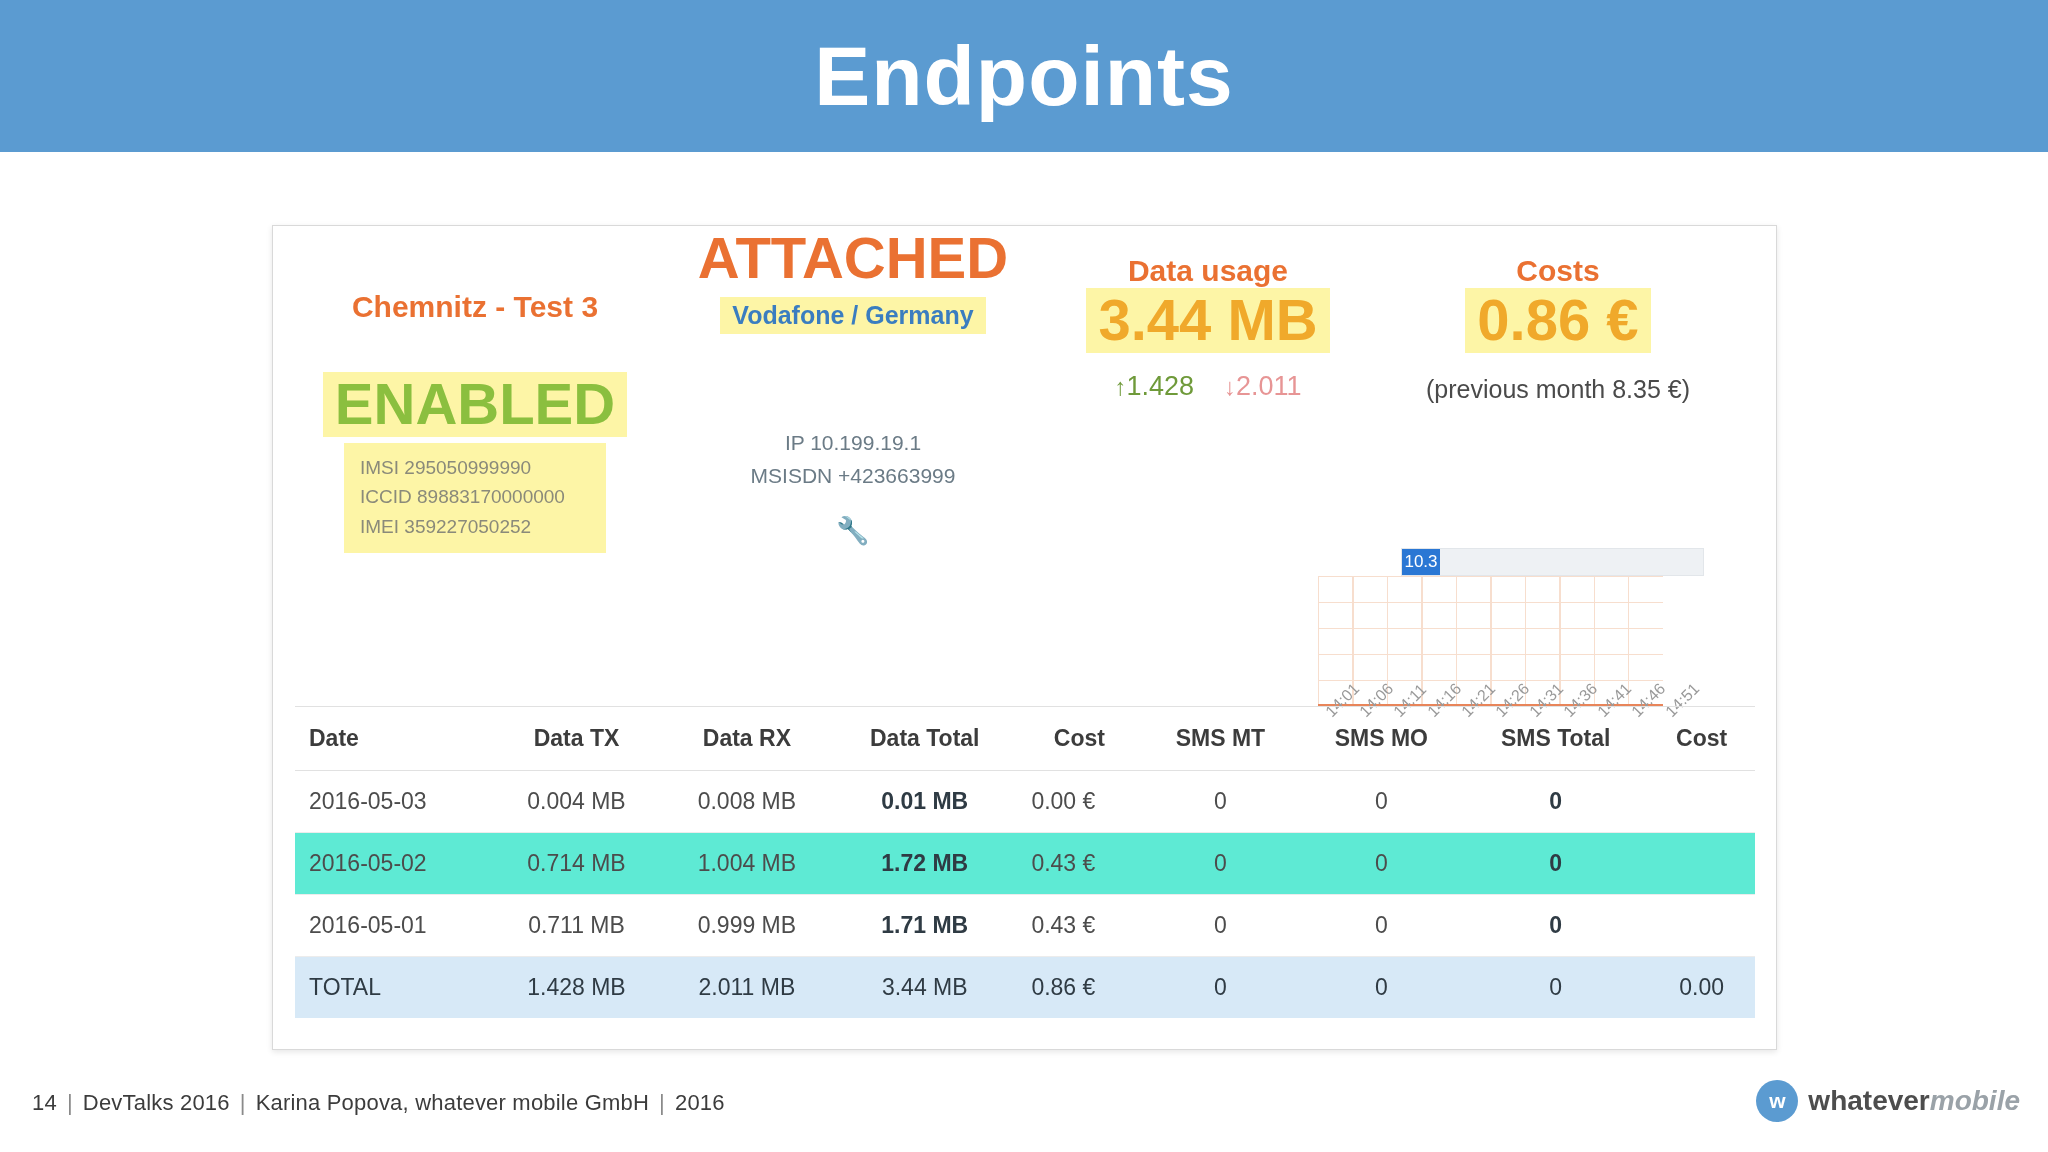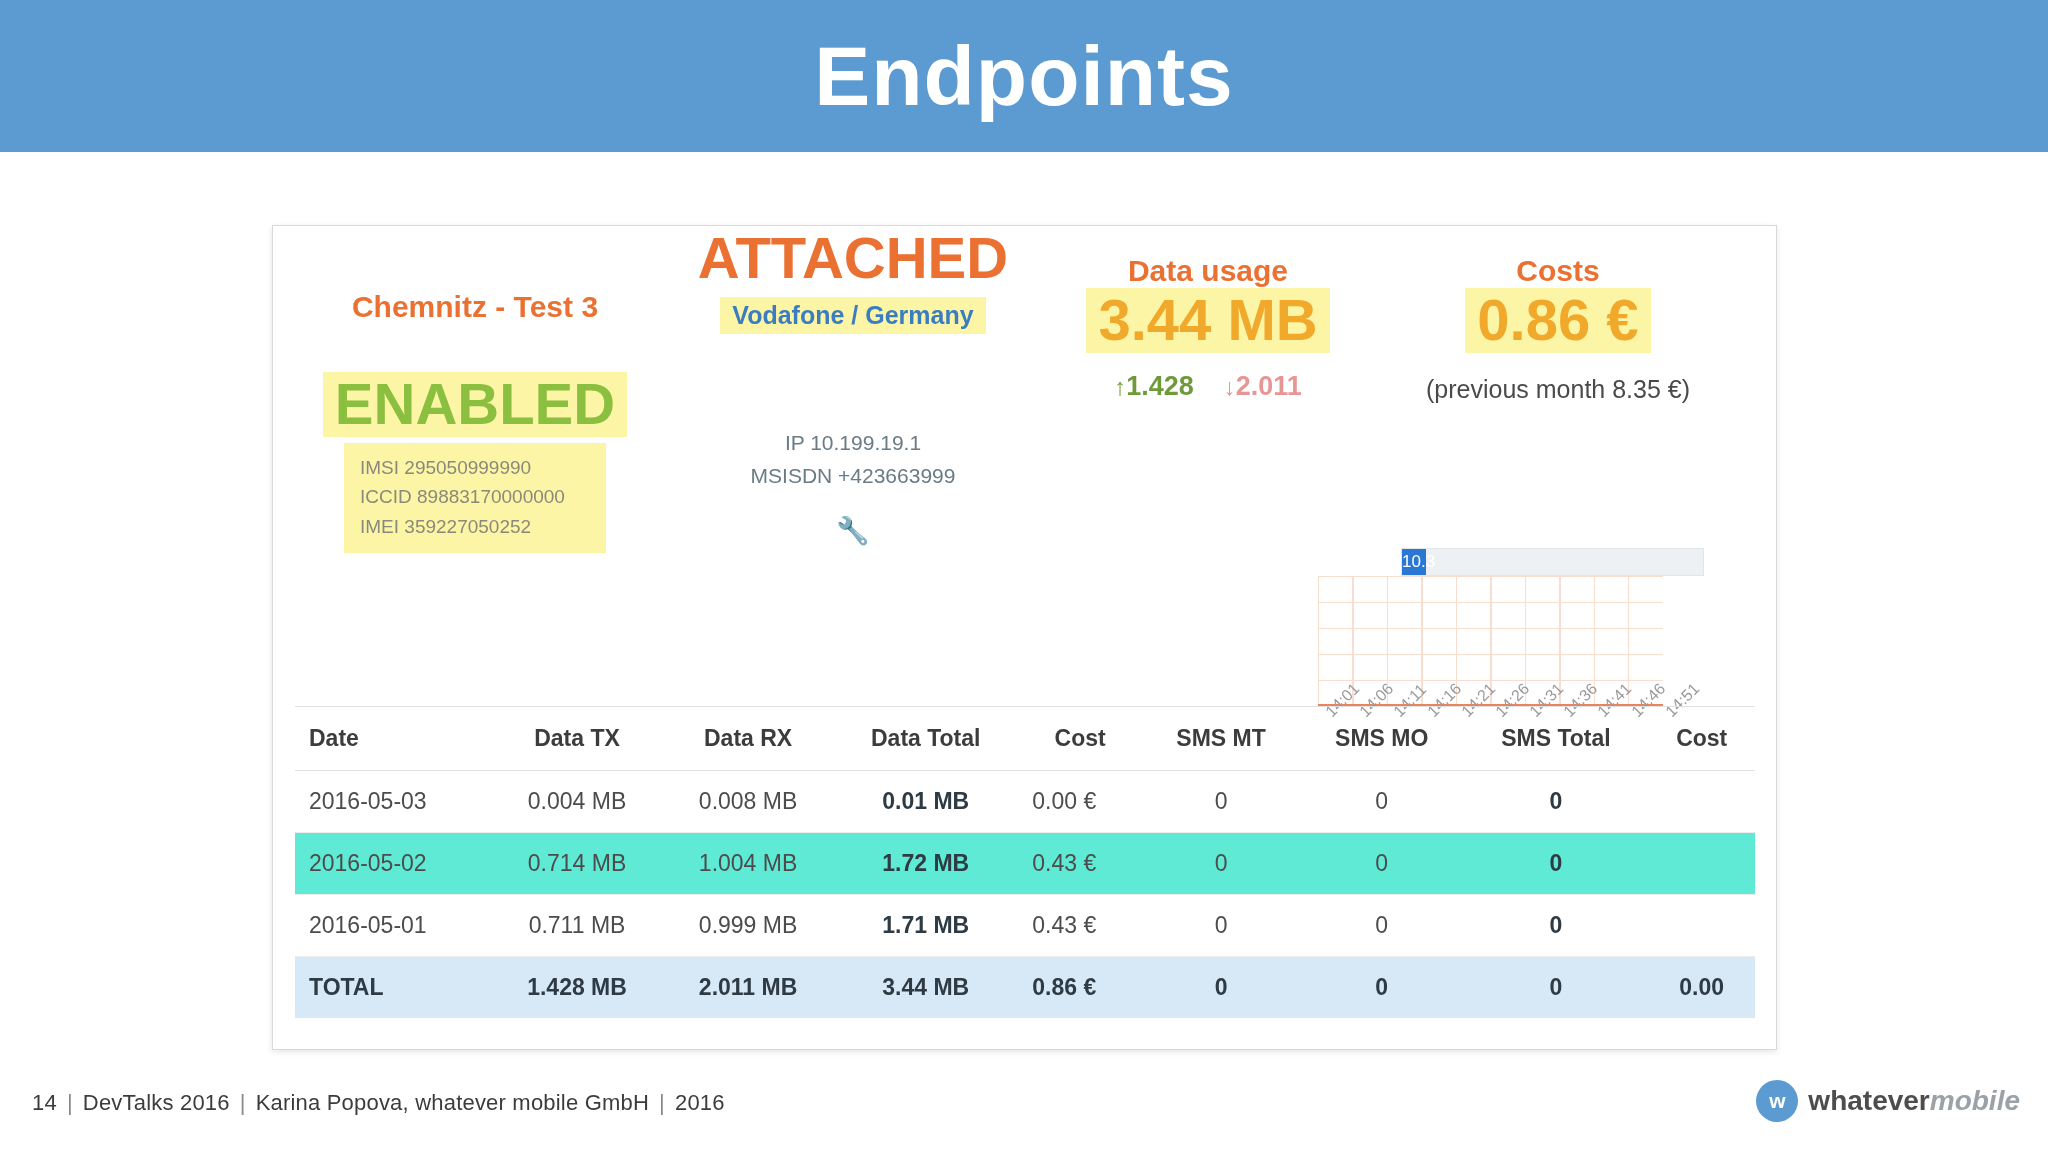--- a/index.html
+++ b/index.html
@@ -112,21 +112,21 @@
   }
   .wrench {
     margin-top: 22px;
     font-size: 27px;
     color: #3a7dc0;
   }
 
   .delta {
     margin-top: 18px;
     font-size: 27px;
-    font-weight: bold;
+    font-weight: normal;
   }
   .delta .up { color: #6f9a3a; }
   .delta .down { color: #e79595; }
   .delta .arrow { font-size: 24px; }
 
   .prev-month {
     margin-top: 22px;
     color: #4a4a4a;
     font-size: 25px;
   }
@@ -138,21 +138,21 @@
     top: 322px;
     width: 303px;
     height: 28px;
     background: #eef1f4;
     border: 1px solid #e2e6ea;
   }
   .cost-bar-sel {
     position: absolute;
     left: 0; top: 0;
     height: 100%;
-    width: 24px;
+    width: 38px;
     background: #2a77d4;
     color: #ffffff;
     font-size: 17px;
     line-height: 26px;
     text-align: center;
   }
 
   
   .chart {
     position: absolute;
@@ -209,21 +209,21 @@
     white-space: nowrap;
   }
   .tbl td {
     padding: 17px 14px;
     border-bottom: 1px solid #ececec;
     white-space: nowrap;
   }
   .tbl tr.alt td { background: #5eead4; }
   .tbl tr.total td {
     background: #d7e9f7;
-    font-weight: bold;
+    font-weight: normal;
     color: #2f3b44;
     border-bottom: none;
   }
   .c-left   { text-align: left; }
   .c-mid    { text-align: center; }
   .c-bold   { font-weight: bold; color: #2f3b44; }
 
   
   .footer {
     position: absolute;

